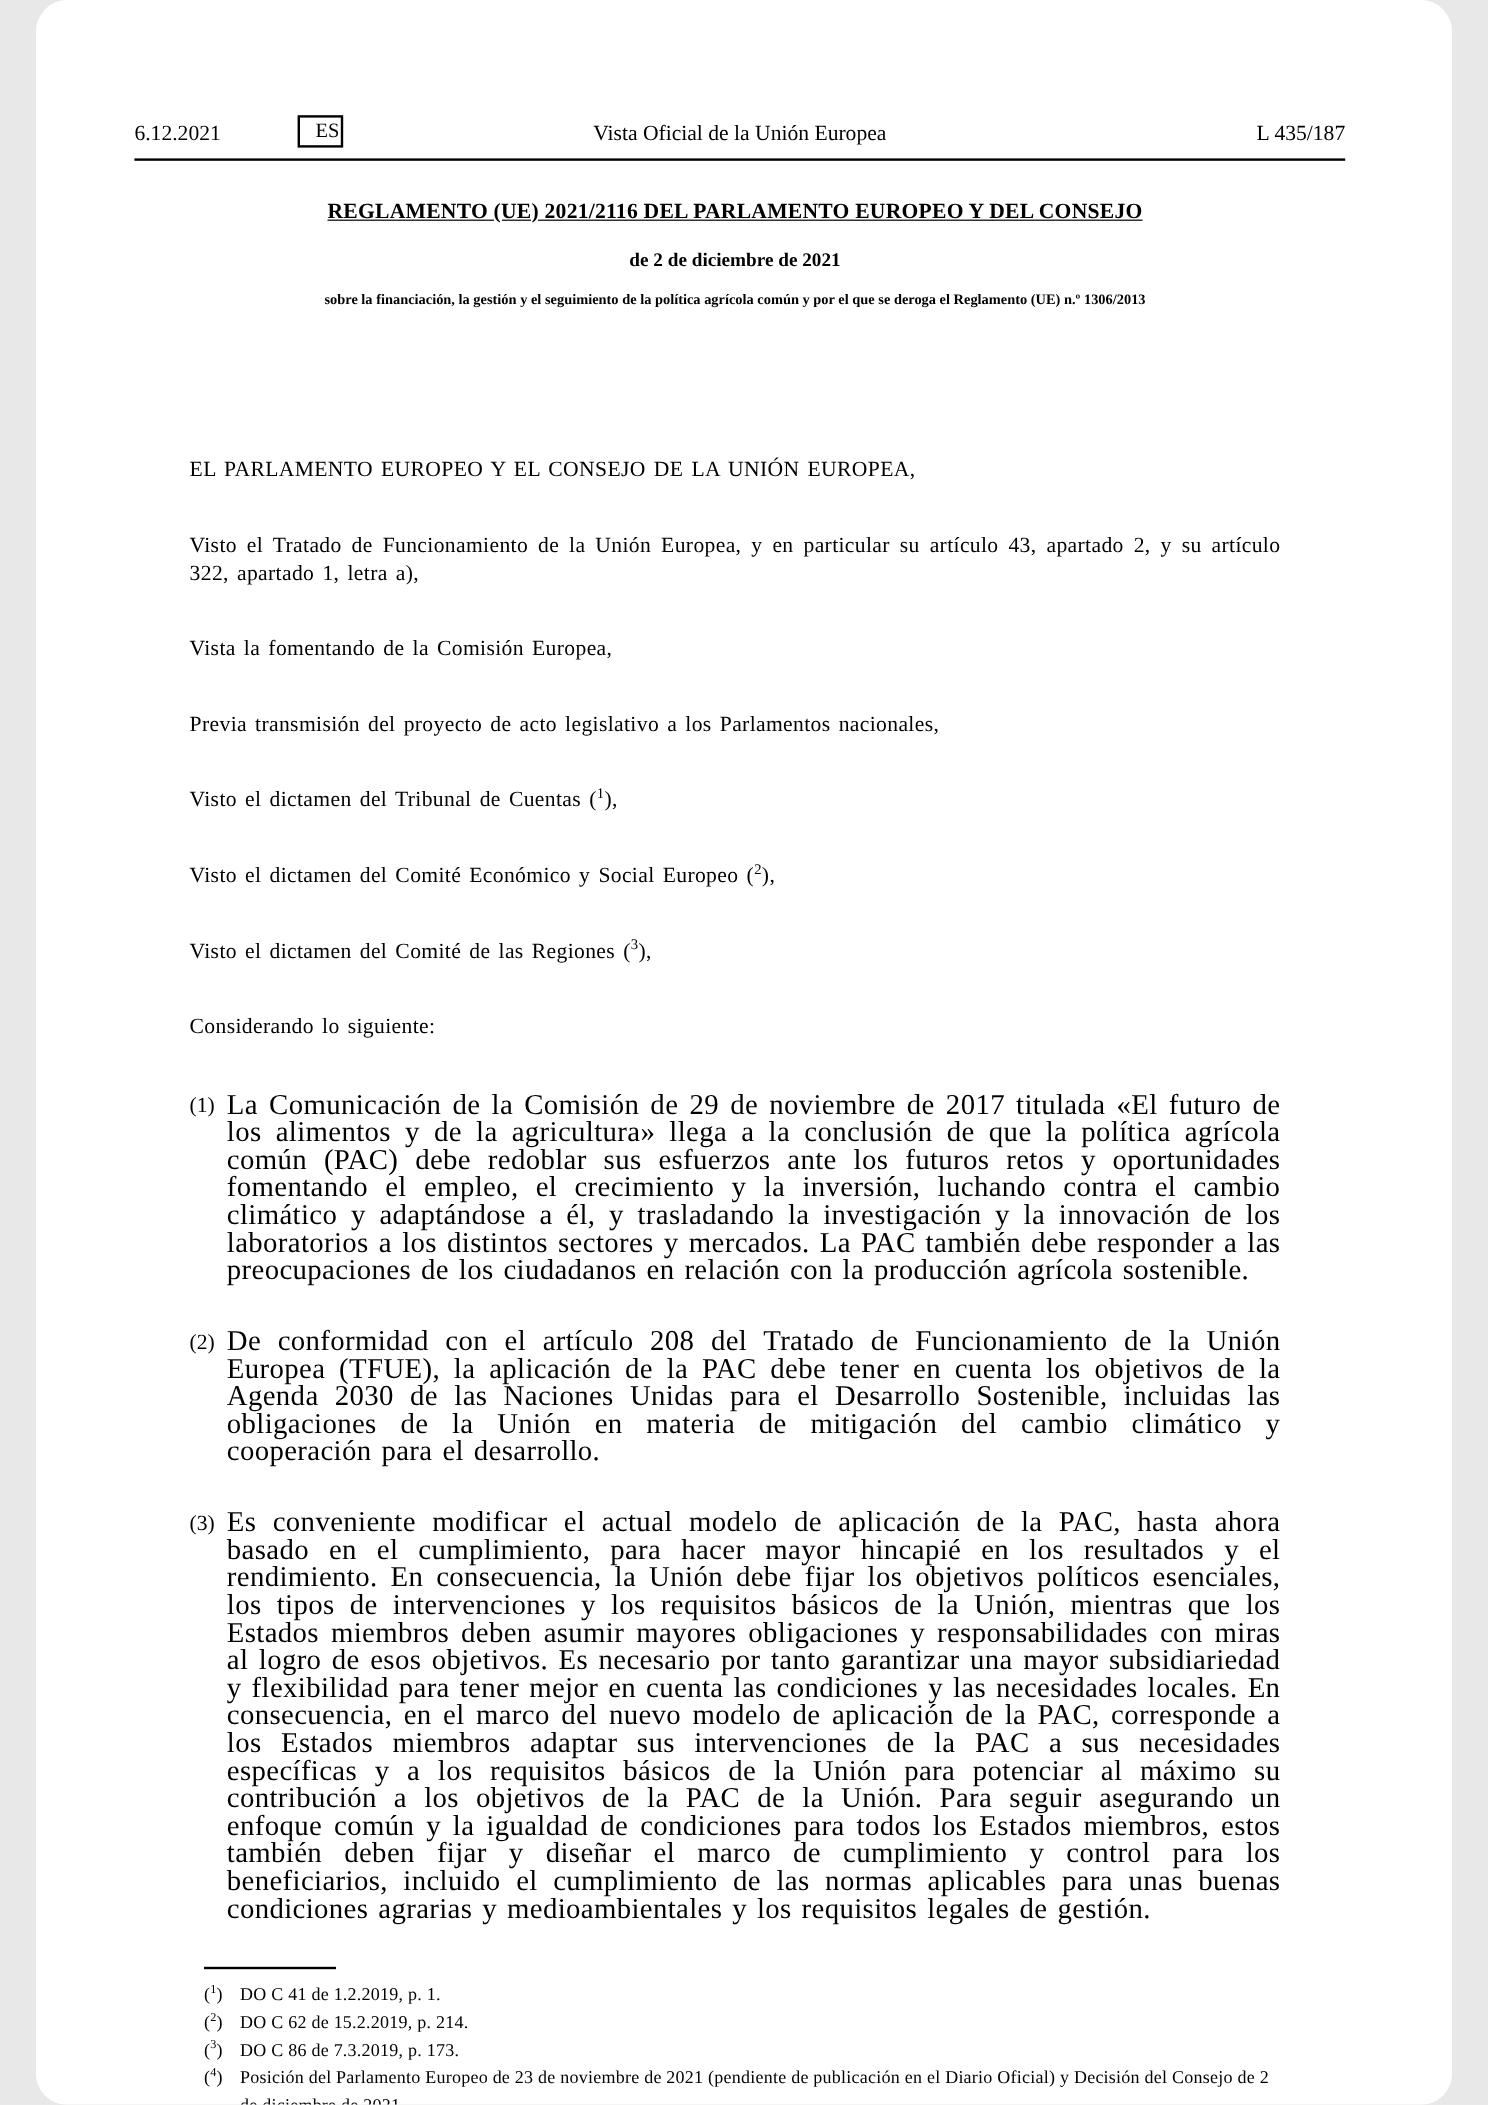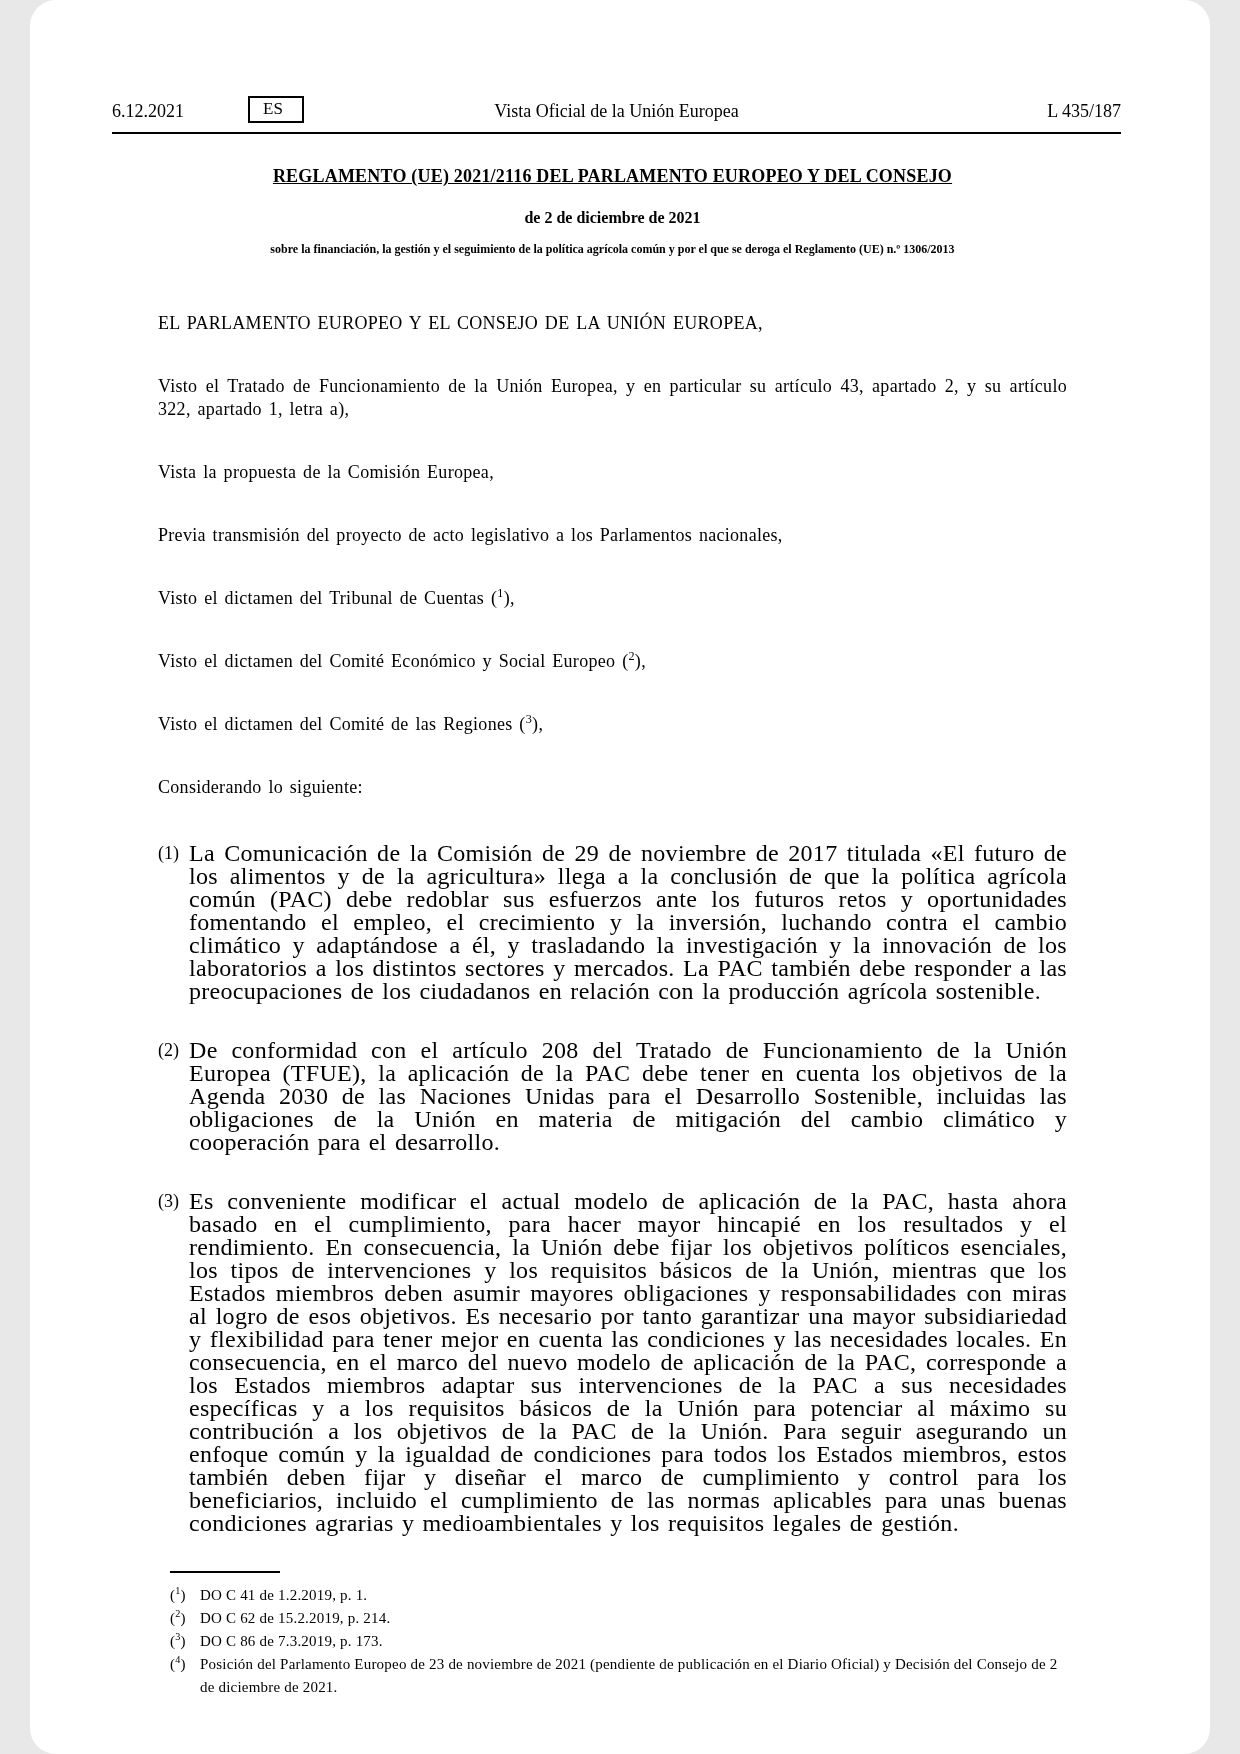--- a/index.html
+++ b/index.html
@@ -24,38 +24,38 @@
     display:flex;
     align-items:flex-end;
     justify-content:space-between;
     font-size:18px;
     line-height:24px;
   }
   .header-left{display:flex;align-items:flex-end;gap:64px;}
   .lang-box{
     display:inline-block;
     border:2px solid #000;
-    padding:0 19px 1px 13px;
+    padding:0 1px 1px 13px;
     font-size:17px;
     line-height:22px;
   }
   .journal-title{
     position:absolute;
     left:50%;bottom:9px;
     transform:translateX(-50%);
     white-space:nowrap;
   }
   
   .content{margin:0 143px 0 128px;}
   .title-block{text-align:center;font-weight:bold;}
   .title-line1{margin-top:31px;font-size:18px;line-height:23px;letter-spacing:.2px;text-decoration:underline;}
   .title-line2{margin-top:18px;font-size:16px;line-height:23px;}
   .title-line3{margin-top:8px;font-size:12px;line-height:25px;}
   
-  .preamble{margin-top:50px;}
+  .preamble{margin-top:118px;}
   .pre-par{
     margin:0 0 40px 0;
     font-size:18px;line-height:23px;
     letter-spacing:.3px;word-spacing:2px;
     text-align:justify;
   }
   .pre-par sup{font-size:68%;line-height:0;}
   
   .recitals{margin-top:43px;}
   .recital{display:flex;margin:0 0 36px 0;}
@@ -105,21 +105,21 @@
       <div class="title-line1">REGLAMENTO (UE) 2021/2116 DEL PARLAMENTO EUROPEO Y DEL CONSEJO</div>
       <div class="title-line2">de 2 de diciembre de 2021</div>
       <div class="title-line3">sobre la financiación, la gestión y el seguimiento de la política agrícola común y por el que se deroga el Reglamento (UE) n.º 1306/2013</div>
     </div>
 
     <div class="preamble">
   <p class="pre-par"><span class="t">EL PARLAMENTO EUROPEO Y EL CONSEJO DE LA UNIÓN EUROPEA,</span><span class="suffix"></span></p>
 
   <p class="pre-par"><span class="t">Visto el Tratado de Funcionamiento de la Unión Europea, y en particular su artículo 43, apartado 2, y su artículo 322, apartado 1, letra a),</span><span class="suffix"></span></p>
 
-  <p class="pre-par"><span class="t">Vista la propuesta de la Comisión Europea,</span><span class="suffix"></span></p>
+  <p class="pre-par"><span class="t">Vista la fomentando de la Comisión Europea,</span><span class="suffix"></span></p>
 
   <p class="pre-par"><span class="t">Previa transmisión del proyecto de acto legislativo a los Parlamentos nacionales,</span><span class="suffix"></span></p>
 
   <p class="pre-par"><span class="t">Visto el dictamen del Tribunal de Cuentas</span><span class="ref-wrap">&nbsp;(<sup class="ref-num">1</sup>)</span><span class="suffix">,</span></p>
 
   <p class="pre-par"><span class="t">Visto el dictamen del Comité Económico y Social Europeo</span><span class="ref-wrap">&nbsp;(<sup class="ref-num">2</sup>)</span><span class="suffix">,</span></p>
 
   <p class="pre-par"><span class="t">Visto el dictamen del Comité de las Regiones</span><span class="ref-wrap">&nbsp;(<sup class="ref-num">3</sup>)</span><span class="suffix">,</span></p>
 
 

